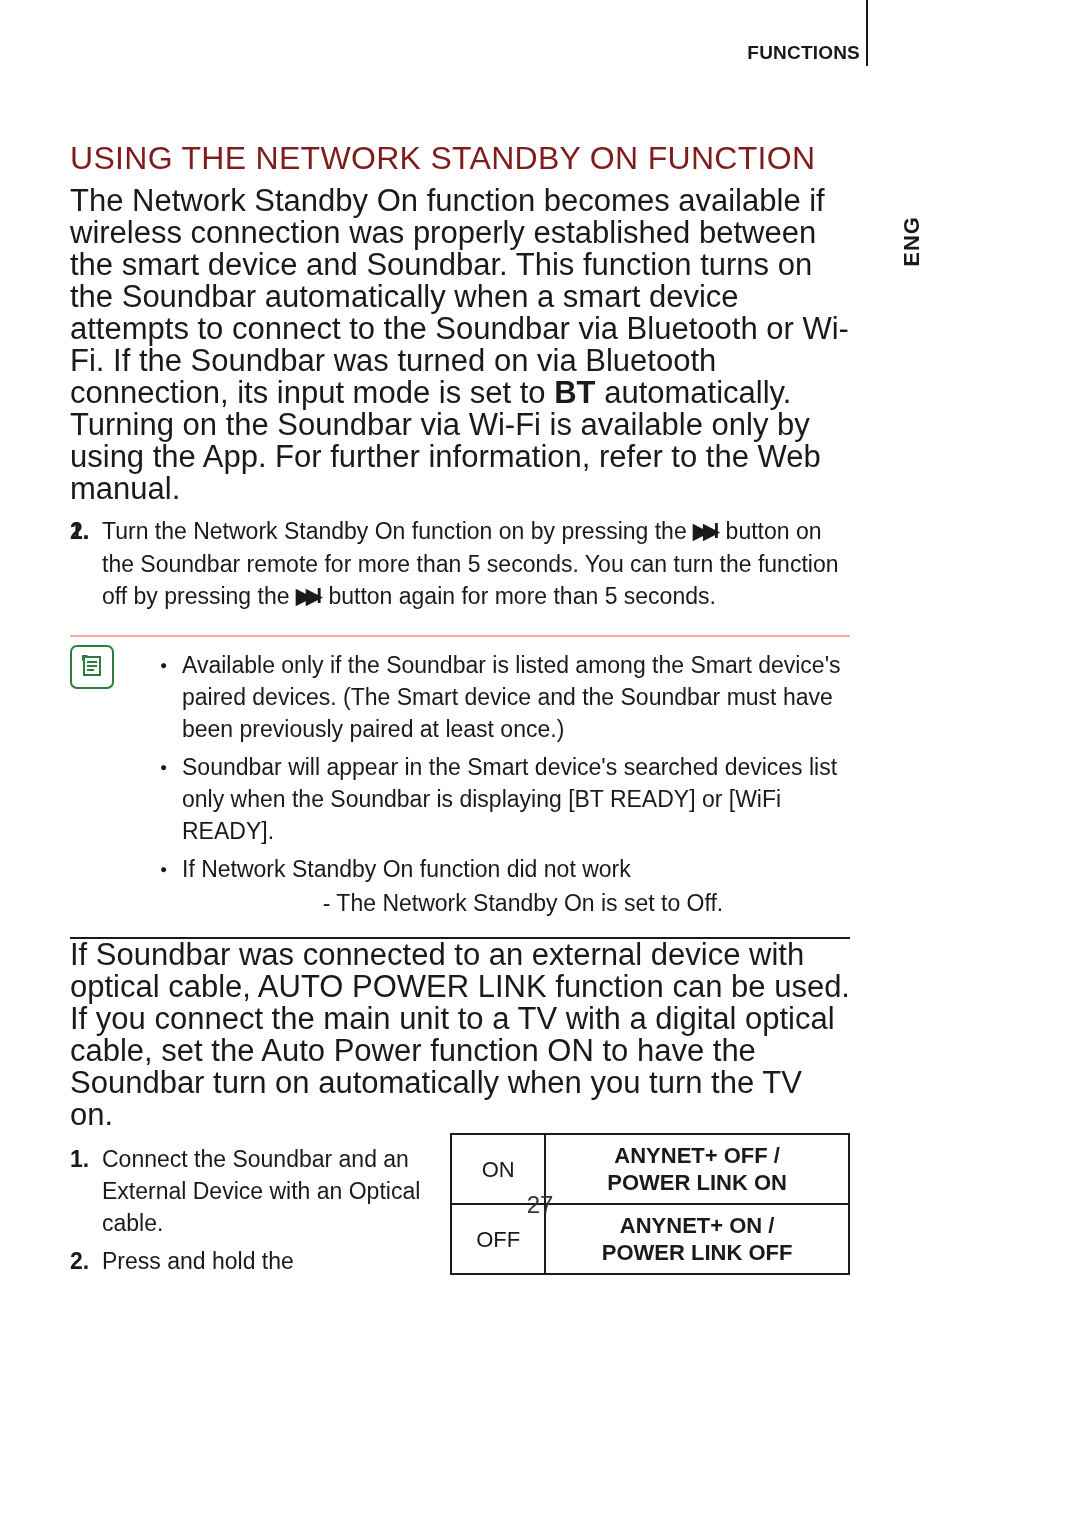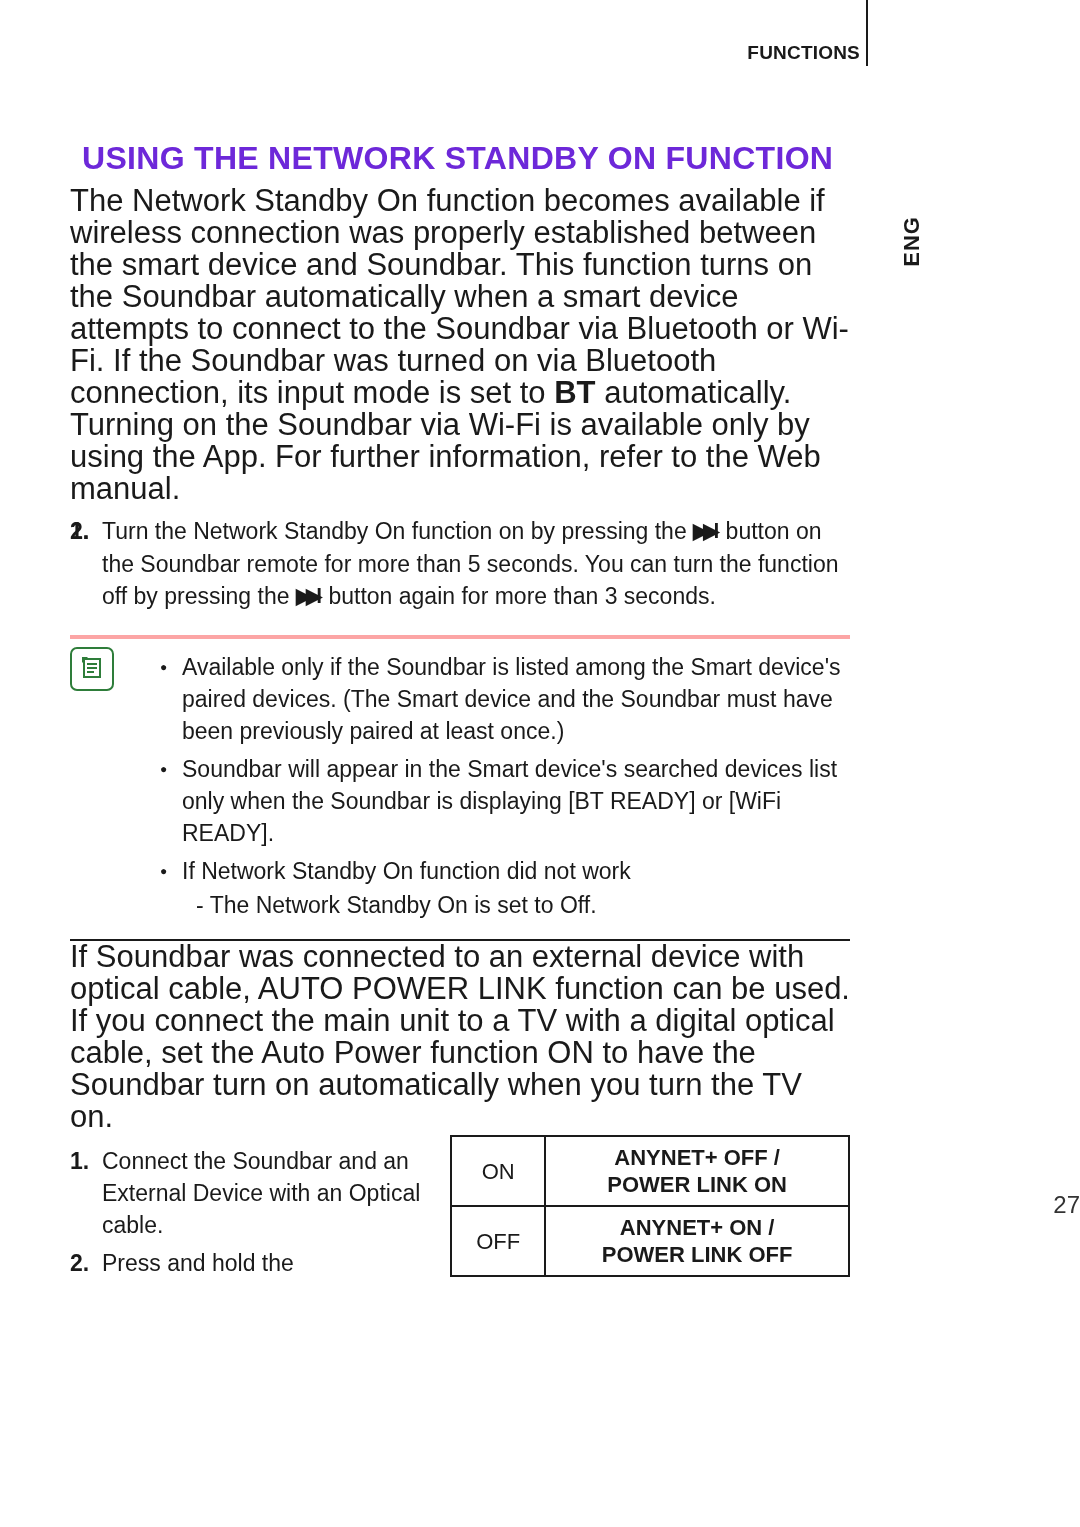--- a/index.html
+++ b/index.html
@@ -35,24 +35,24 @@
     position: absolute;
     top: 216px;
     right: 155px;
     font-size: 22px;
     font-weight: bold;
     writing-mode: vertical-rl;
     transform: rotate(180deg);
     letter-spacing: 1px;
   }
   h1.section-title {
-    color: #6d28d9;
+    color: #7f1d1d;
     font-size: 32px;
-    font-weight: bold;
-    margin: 100px 0 8px 12px;
+    font-weight: normal;
+    margin: 100px 0 8px 0;
     letter-spacing: 0.3px;
   }
   h1.section-title.second {
     margin-top: 48px;
   }
   p {
     font-size: 31px;
     line-height: 32px;
     margin: 0 0 8px 0;
   }
@@ -81,21 +81,21 @@
   .forward-icon {
     display: inline-block;
     font-weight: bold;
     font-size: 21px;
     letter-spacing: -6px;
     padding-right: 6px;
     transform: translateY(-1px);
   }
   .note-box {
     margin-top: 22px;
-    border-top: 4px solid #fca5a5;
+    border-top: 2px solid #fca5a5;
     border-bottom: 2px solid #1a1a1a;
     padding: 12px 0 12px 0;
     margin-right: 160px;
     position: relative;
   }
   .note-icon-wrap {
     position: absolute;
     top: 8px;
     left: 0;
     width: 40px;
@@ -127,20 +127,21 @@
     font-size: 12px;
     line-height: 32px;
   }
   .subline {
     display:block;
     padding-left: 0;
     margin-top: 2px;
   }
   .subline-dash {
     padding-left: 14px;
+    text-align: center;
   }
   .two-col {
     display: flex;
     gap: 24px;
     margin-right: 160px;
   }
   .two-col .left {
     flex: 1 1 400px;
   }
   .two-col .right {
@@ -157,21 +158,21 @@
     text-align: center;
     font-weight: normal;
     line-height: 27px;
   }
   table.display-tbl .bold { font-weight: bold; }
   .page-number {
     position: absolute;
     bottom: 62px;
     left: 0;
     width: 100%;
-    text-align: right;
+    text-align: center;
     font-size: 24px;
     color: #333;
   }
   b { font-weight: bold; }
 </style>
 </head>
 <body>
 
 <div class="page">
   <div class="top-divider"></div>
@@ -183,21 +184,21 @@
   <p class="intro">
     <span>The Network Standby On function becomes available if wireless connection was properly established between the smart device and Soundbar. This function turns on the Soundbar automatically when a smart device attempts to connect to the Soundbar via Bluetooth or Wi-Fi. If the Soundbar was turned on via Bluetooth connection, its input mode is set to </span><b>BT</b><span> automatically. Turning on the Soundbar via Wi-Fi is available only by using the App. For further information, refer to the Web manual.</span>
   </p>
 
   <ol class="numbered">
     <li>
       <span class="num">1.</span>
     </li>
     <li>
       <span class="num">2.</span>
-      <span>Turn the Network Standby On function on by pressing the </span><span class="forward-icon">▶▶l</span><span> button on the Soundbar remote for more than 5 seconds. You can turn the function off by pressing the </span><span class="forward-icon">▶▶l</span><span> button again for more than 3 seconds.</span>
+      <span>Turn the Network Standby On function on by pressing the </span><span class="forward-icon">▶▶l</span><span> button on the Soundbar remote for more than 5 seconds. You can turn the function off by pressing the </span><span class="forward-icon">▶▶l</span><span> button again for more than 5 seconds.</span>
     </li>
   </ol>
 
   <div class="note-box">
     <div class="note-icon-wrap">
       <svg width="28" height="28" viewBox="0 0 28 28">
         <path d="M6 4 L22 4 L22 22 L6 22 Z" fill="none" stroke="#2e7d3a" stroke-width="2"></path>
         <path d="M4 2 L10 2 L4 8 Z" fill="#2e7d3a"></path>
         <line x1="9" y1="9" x2="19" y2="9" stroke="#2e7d3a" stroke-width="2"></line>
         <line x1="9" y1="13" x2="19" y2="13" stroke="#2e7d3a" stroke-width="2"></line>

